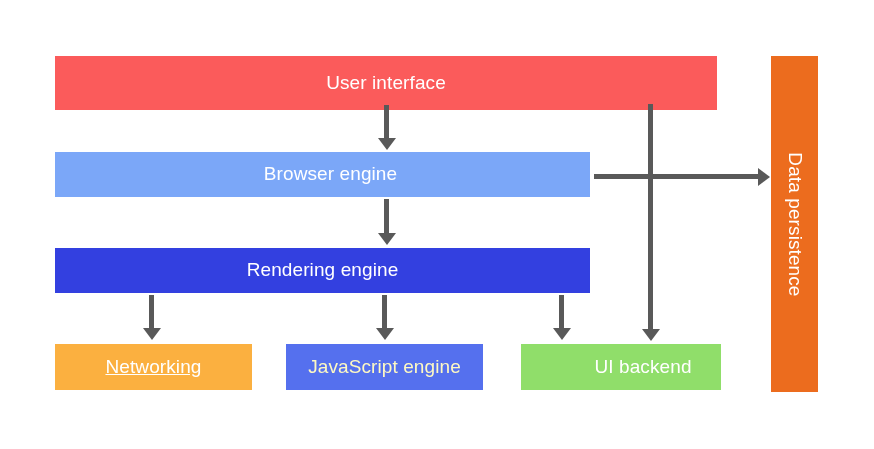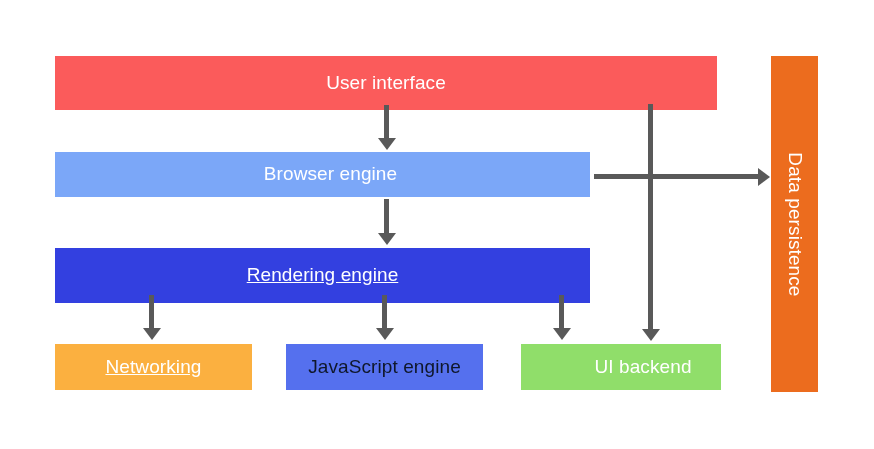--- a/index.html
+++ b/index.html
@@ -41,23 +41,22 @@
     width: 662px; height: 54px;
     background: #fb5b5b;
   }
   #box-browser-engine {
     left: 55px;  top: 152px;
     width: 535px; height: 45px;
     background: #7ba7f8;
   }
   #box-rendering-engine {
     left: 55px;  top: 248px;
-    width: 535px; height: 55px;
+    width: 535px; height: 45px;
     background: #3340e0;
-    text-decoration: underline;
   }
   #box-networking {
     left: 55px;  top: 344px;
     width: 197px; height: 46px;
     background: #fbb040;
   }
   #box-javascript-engine {
     left: 286px; top: 344px;
     width: 197px; height: 46px;
     background: #5570ee;
@@ -142,21 +141,21 @@
   </div>
 
   <div class="box" id="box-rendering-engine" style="background: rgb(51, 64, 224); color: rgb(255, 255, 255);">
     <span class="box-label">Rendering engine</span>
   </div>
 
   <div class="box" id="box-networking" style="background: rgb(251, 176, 64); color: rgb(255, 255, 255); text-decoration: underline;">
     <span class="box-label">Networking</span>
   </div>
 
-  <div class="box" id="box-javascript-engine" style="background: rgb(85, 112, 238); color: #0f172a;">
+  <div class="box" id="box-javascript-engine" style="background: rgb(85, 112, 238); color: #fef9c3;">
     <span class="box-label">JavaScript engine</span>
   </div>
 
   <div class="box" id="box-ui-backend" style="background: rgb(144, 222, 106); color: rgb(255, 255, 255); padding-left: 44px;">
     <span class="box-label">UI backend</span>
   </div>
 
   <div class="box" id="box-data-persistence" style="background: rgb(236, 108, 30); color: rgb(255, 255, 255);">
     <span class="box-label">Data persistence</span>
   </div>

